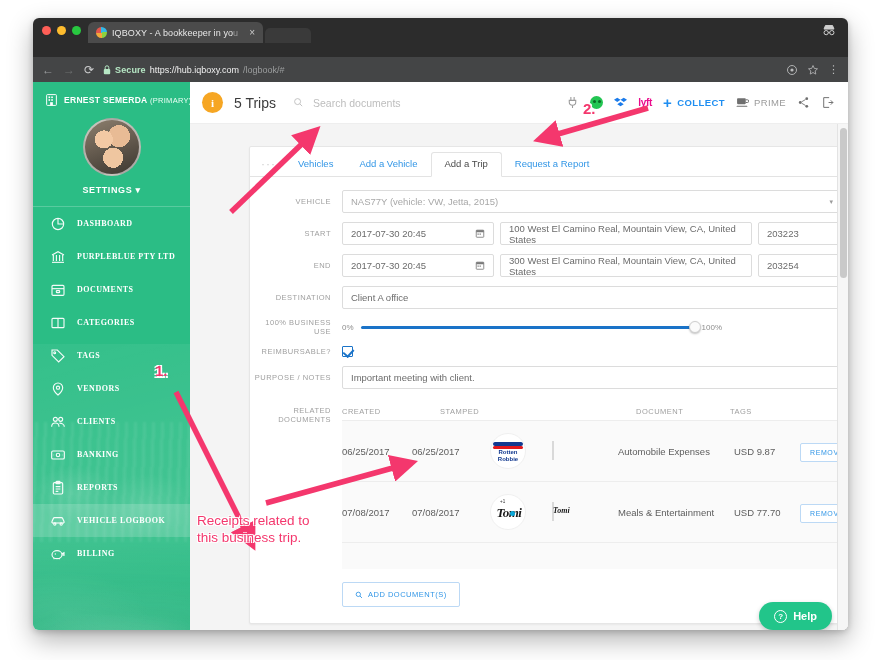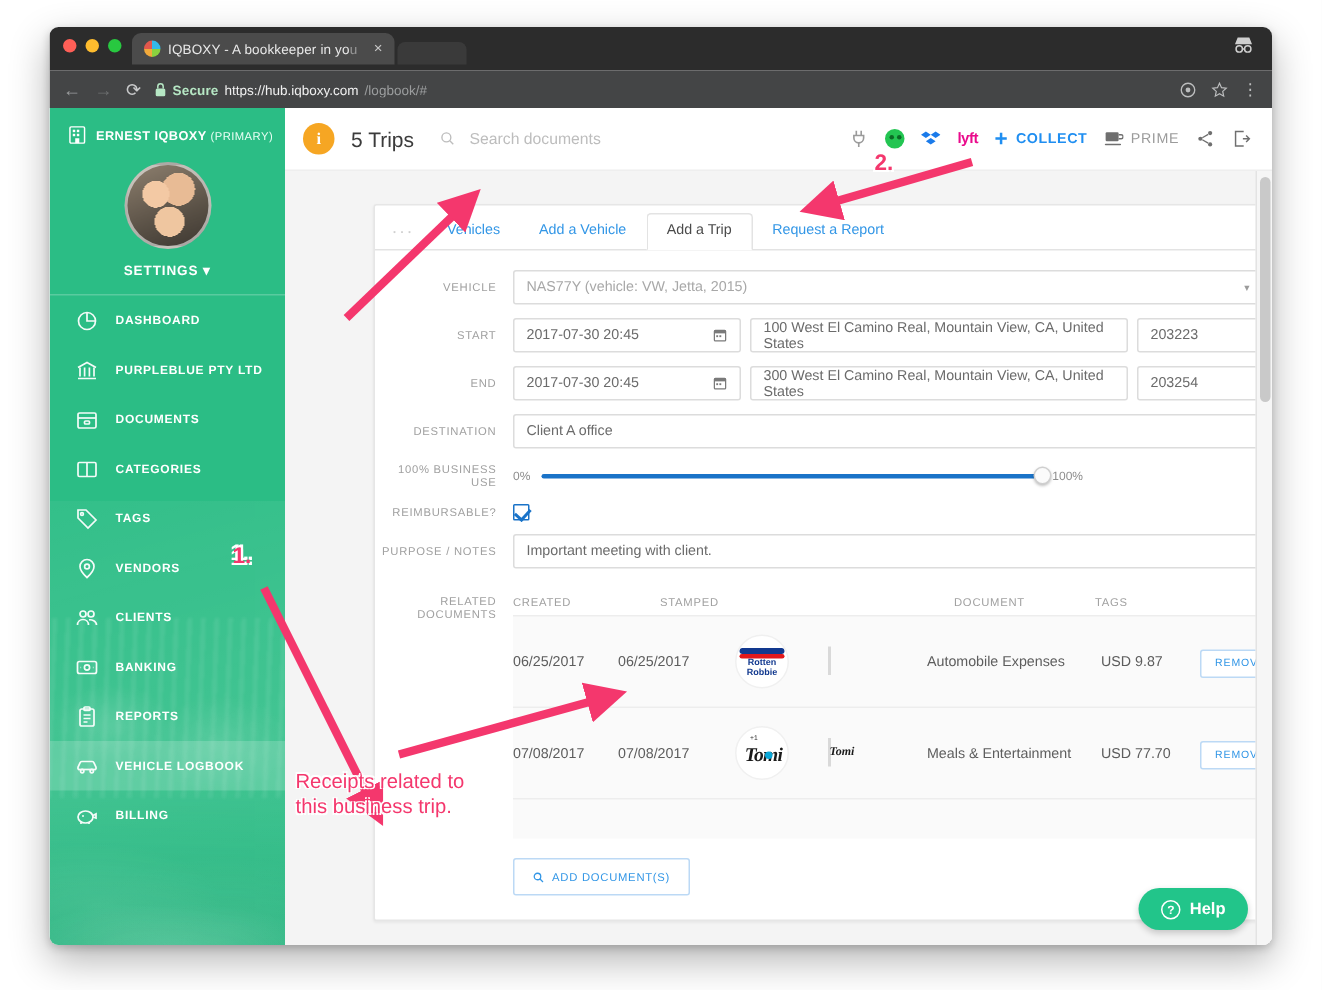--- a/index.html
+++ b/index.html
@@ -15,21 +15,21 @@
   
   .browser {
     position: absolute; left: 33px; top: 18px;
     width: 815px; height: 612px;
     border-radius: 6px;
     overflow: hidden;
     box-shadow: 0 10px 26px rgba(0,0,0,.30), 0 2px 6px rgba(0,0,0,.18);
     background: #fff;
   }
   .titlebar {
-    position: relative; height: 29px; background: #2c2c2c;
+    position: relative; height: 39px; background: #2c2c2c;
   }
   .lights { position:absolute; left:9px; top:8px; display:flex; gap:6px; }
   .light { width:9px; height:9px; border-radius:50%; }
   .l-red{background:#ff5f57;} .l-yel{background:#febc2e;} .l-grn{background:#28c840;}
   .tab {
     position:absolute; left:55px; top:4px; height:21px; width:175px;
     background:#4b4b4b; border-radius:6px 6px 0 0;
     display:flex; align-items:center; padding:0 8px; gap:5px;
   }
   .tab-favicon{
@@ -122,21 +122,21 @@
   .settings{
     margin-top:9px; font-size:9px; color:#fff; font-weight:bold; letter-spacing:.6px;
   }
   .sb-divider{ margin:11px 0 0; height:1px; background:rgba(255,255,255,.22); }
 
   .nav-item{
     display:flex; align-items:center; gap:11px;
     height:33px; padding-left:17px; color:#fff;
   }
   .nav-item.active{ background:rgba(255,255,255,.17); }
-  .nav-label{ font-size:8px; font-weight:bold; letter-spacing:.5px; white-space:nowrap;}
+  .nav-label{ font-size:8px; font-weight:bold; letter-spacing:.5px; white-space:nowrap;font-family:Liberation Serif, serif;}
   .nav-ic{ width:16px; height:16px; flex:none; opacity:.95;}
 
   
   .main{ position:absolute; left:157px; top:0; right:0; height:562px; background:#f4f4f4;}
   .topbar{
     height:42px; background:#fff; display:flex; align-items:center;
     padding:0 14px 0 12px; border-bottom:1px solid #eee;
   }
   .badge{
     width:21px;height:21px;border-radius:50%;background:#f6a623;color:#fff;
@@ -378,21 +378,21 @@
 
           <div class="org-row">
             <svg class="org-ico" viewBox="0 0 24 24">
               <rect x="3" y="2" width="18" height="20" rx="1.5" stroke="#fff" stroke-width="1.8" fill="none"></rect>
               <rect x="6.5" y="5.5" width="3" height="3" fill="#fff"></rect>
               <rect x="11.5" y="5.5" width="3" height="3" fill="#fff"></rect>
               <rect x="6.5" y="10.5" width="3" height="3" fill="#fff"></rect>
               <rect x="11.5" y="10.5" width="3" height="3" fill="#fff"></rect>
               <rect x="9.5" y="16" width="5" height="6" fill="#fff"></rect>
             </svg>
-            <div class="org-name"><span>ERNEST IQBOXY</span> <span class="sub">(PRIMARY)</span></div>
+            <div class="org-name"><span>ERNEST SEMERDA</span> <span class="sub">(PRIMARY)</span></div>
 
           </div>
 
           <div class="avatar-wrap">
             <div class="avatar"></div>
             <div class="settings"><span>SETTINGS</span> <span>▾</span></div>
           </div>
           <div class="sb-divider"></div>
 
           <div id="nav-list">

